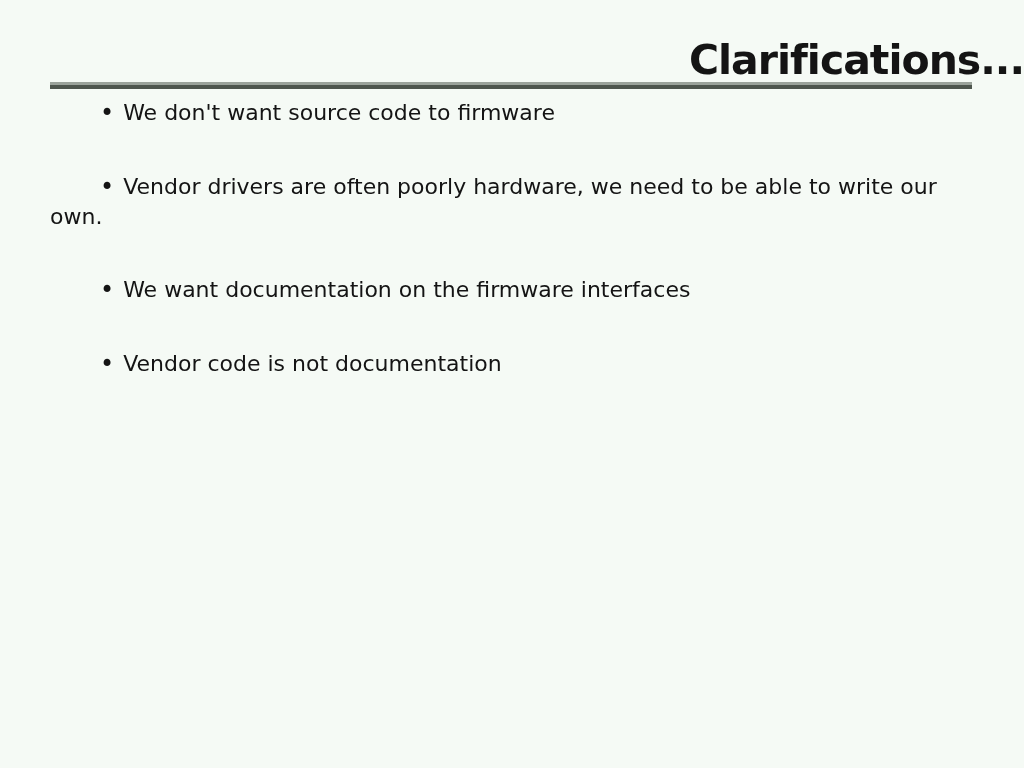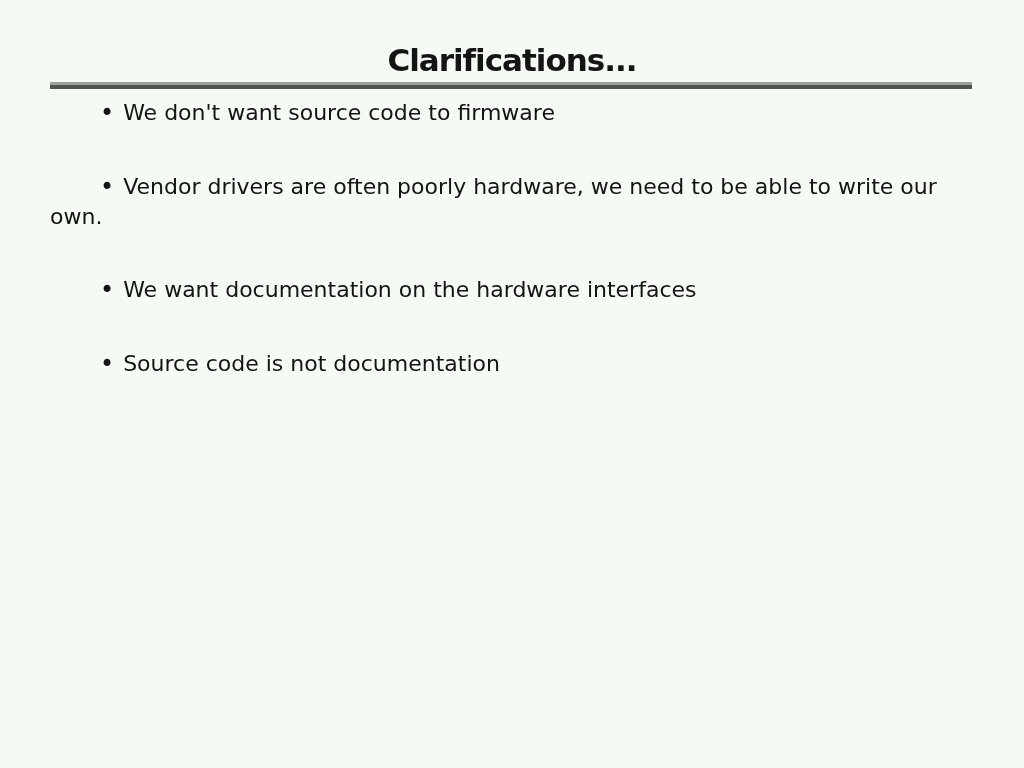--- a/index.html
+++ b/index.html
@@ -14,22 +14,22 @@
     font-family: "DejaVu Sans", sans-serif;
     color: var(--color-text, #141414);
   }
   .slide {
     position: relative;
     width: 1024px;
     height: 768px;
   }
   .slide-title {
     margin: 42px 0 4px 0;
-    text-align: center;
-    font-size: 31px;
+    text-align: right;
+    font-size: 41px;
     font-weight: bold;
     letter-spacing: -1px;
     line-height: 36px;
   }
   .title-rule {
     margin-left: 50px;
     width: 922px;
     height: 7px;
     background: linear-gradient(
       to bottom,
@@ -65,17 +65,17 @@
 
   <div class="title-rule"></div>
 
   <div class="bullet-list">
 
       <p class="bullet-item"><span class="bullet-glyph">•</span><span class="bullet-text">We don't want source code to firmware</span></p>
 
 
       <p class="bullet-item"><span class="bullet-glyph">•</span><span class="bullet-text">Vendor drivers are often poorly hardware, we need to be able to write our own.</span></p>
 
-      <p class="bullet-item"><span class="bullet-glyph">•</span><span class="bullet-text">We want documentation on the hardware interfaces</span></p>
+      <p class="bullet-item"><span class="bullet-glyph">•</span><span class="bullet-text">We want documentation on the firmware interfaces</span></p>
 
-      <p class="bullet-item"><span class="bullet-glyph">•</span><span class="bullet-text">Source code is not documentation</span></p>
+      <p class="bullet-item"><span class="bullet-glyph">•</span><span class="bullet-text">Vendor code is not documentation</span></p>
     </div>
 </div>
 
 </body></html>

